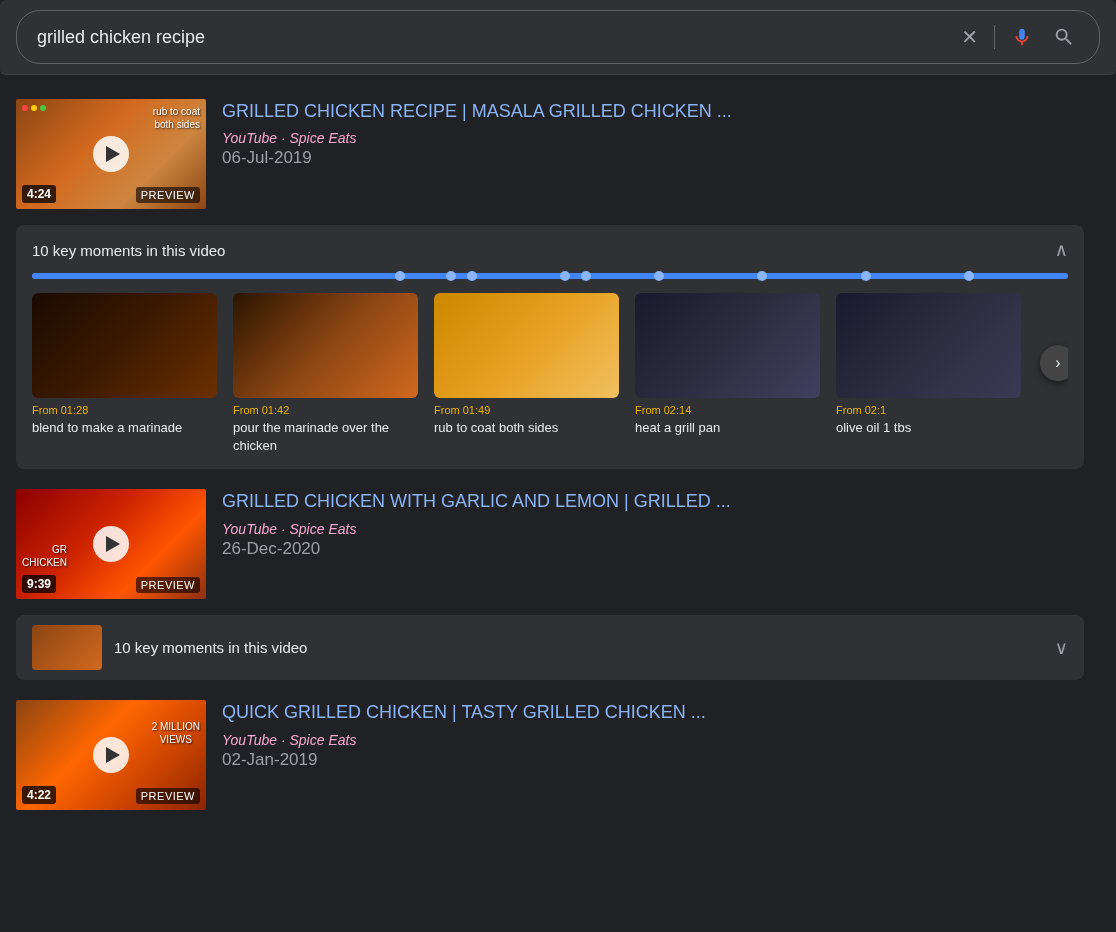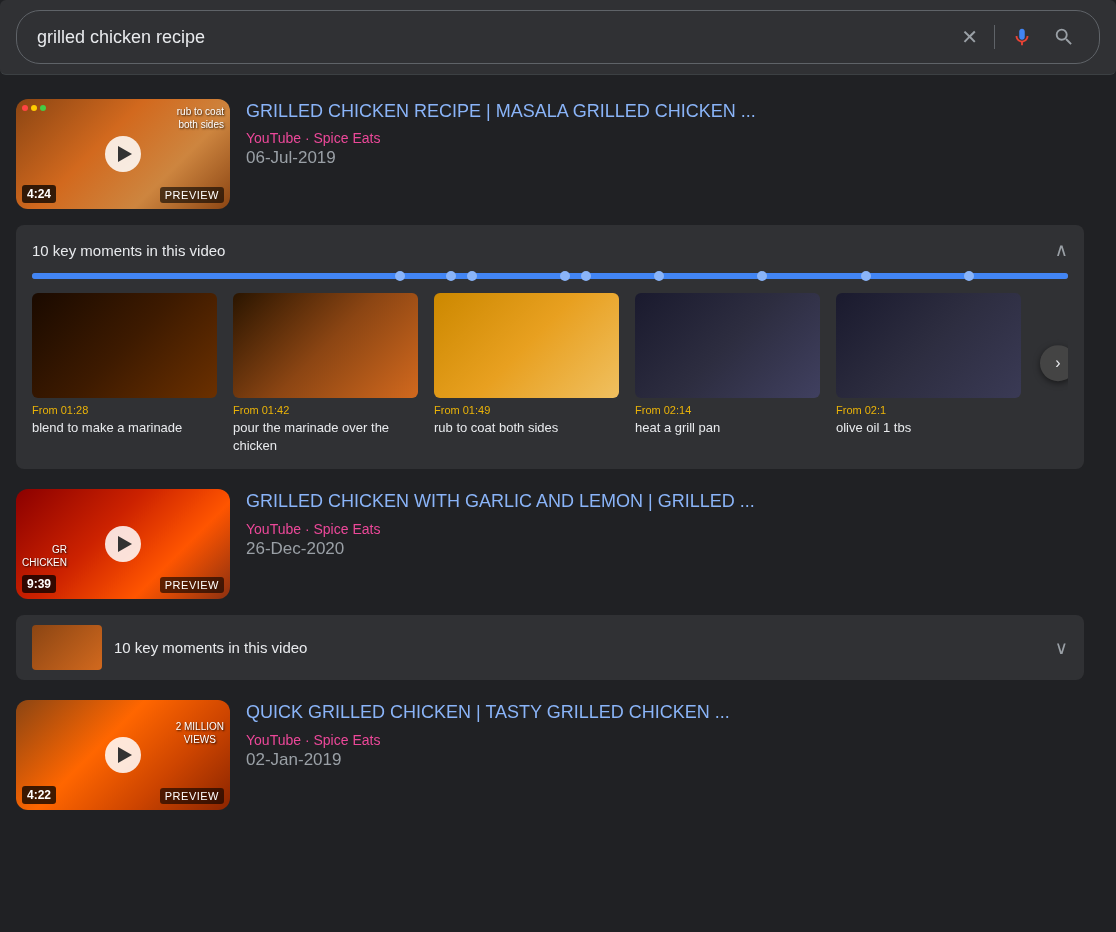--- a/index.html
+++ b/index.html
@@ -69,23 +69,23 @@
     .video-result {
       display: flex;
       gap: 16px;
       padding: 12px 0;
       align-items: flex-start;
     }
 
     .thumbnail-wrapper {
       position: relative;
       flex-shrink: 0;
-      width: 214px;
+      width: 190px;
       height: 110px;
-      border-radius: 12px;
+      border-radius: 2px;
       overflow: hidden;
       background: #3c3c3c;
     }
 
     
     .thumb-1 {
       background: linear-gradient(135deg, #8B4513 0%, #D2691E 40%, #CD853F 70%, #8B4513 100%);
     }
     .thumb-2 {
       background: linear-gradient(135deg, #8B0000 0%, #cc2200 40%, #ff5500 70%, #8B3010 100%);
@@ -149,23 +149,24 @@
       color: #8ab4f8;
       font-size: 18px;
       font-weight: normal;
       text-decoration: none;
       line-height: 1.4;
       display: block;
       margin-bottom: 6px;
     }
 
     .video-source {
-      color: #ec4899;
+      color: #f9a8d4;
       font-size: 14px;
       margin-bottom: 2px;
+      font-style: italic;
     }
 
     .video-date {
       color: #9aa0a6;
       font-size: 17px;
     }
 
     
     .key-moments-panel {
       background: #303134;

